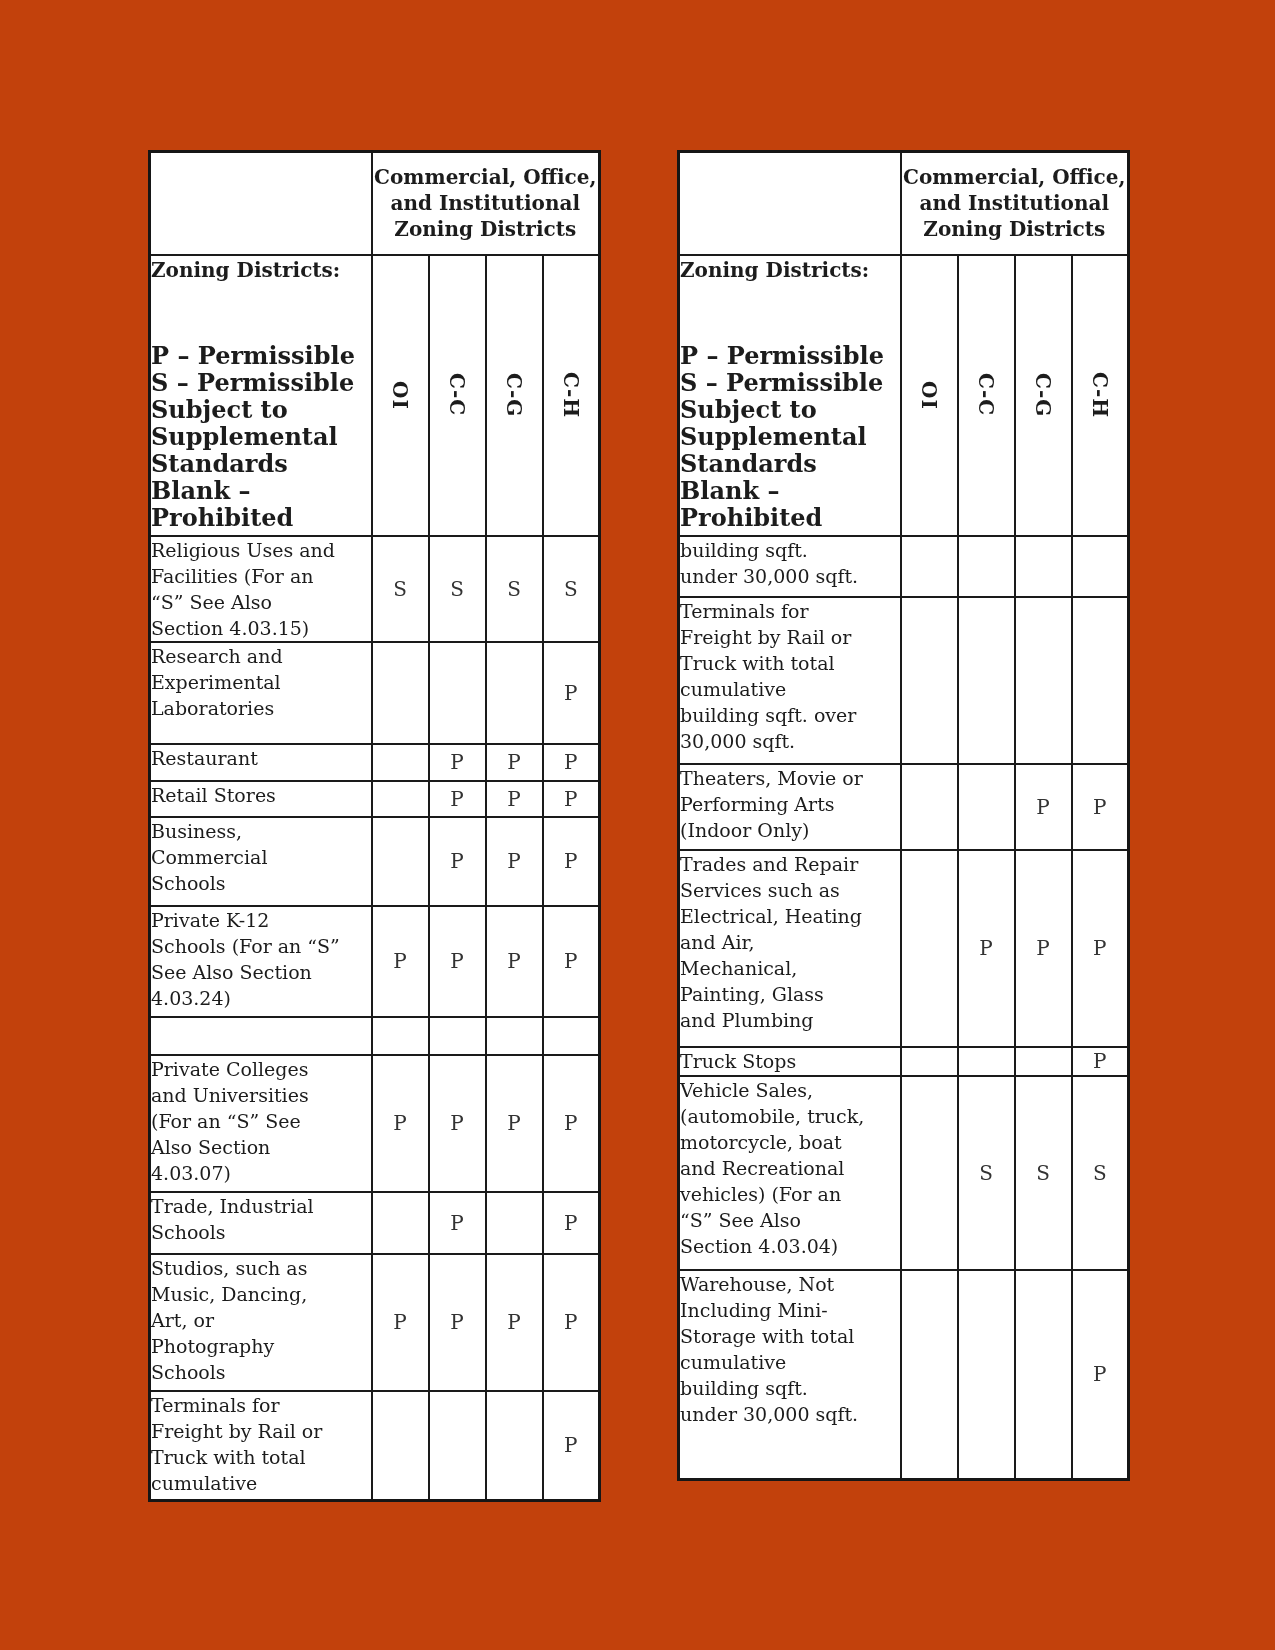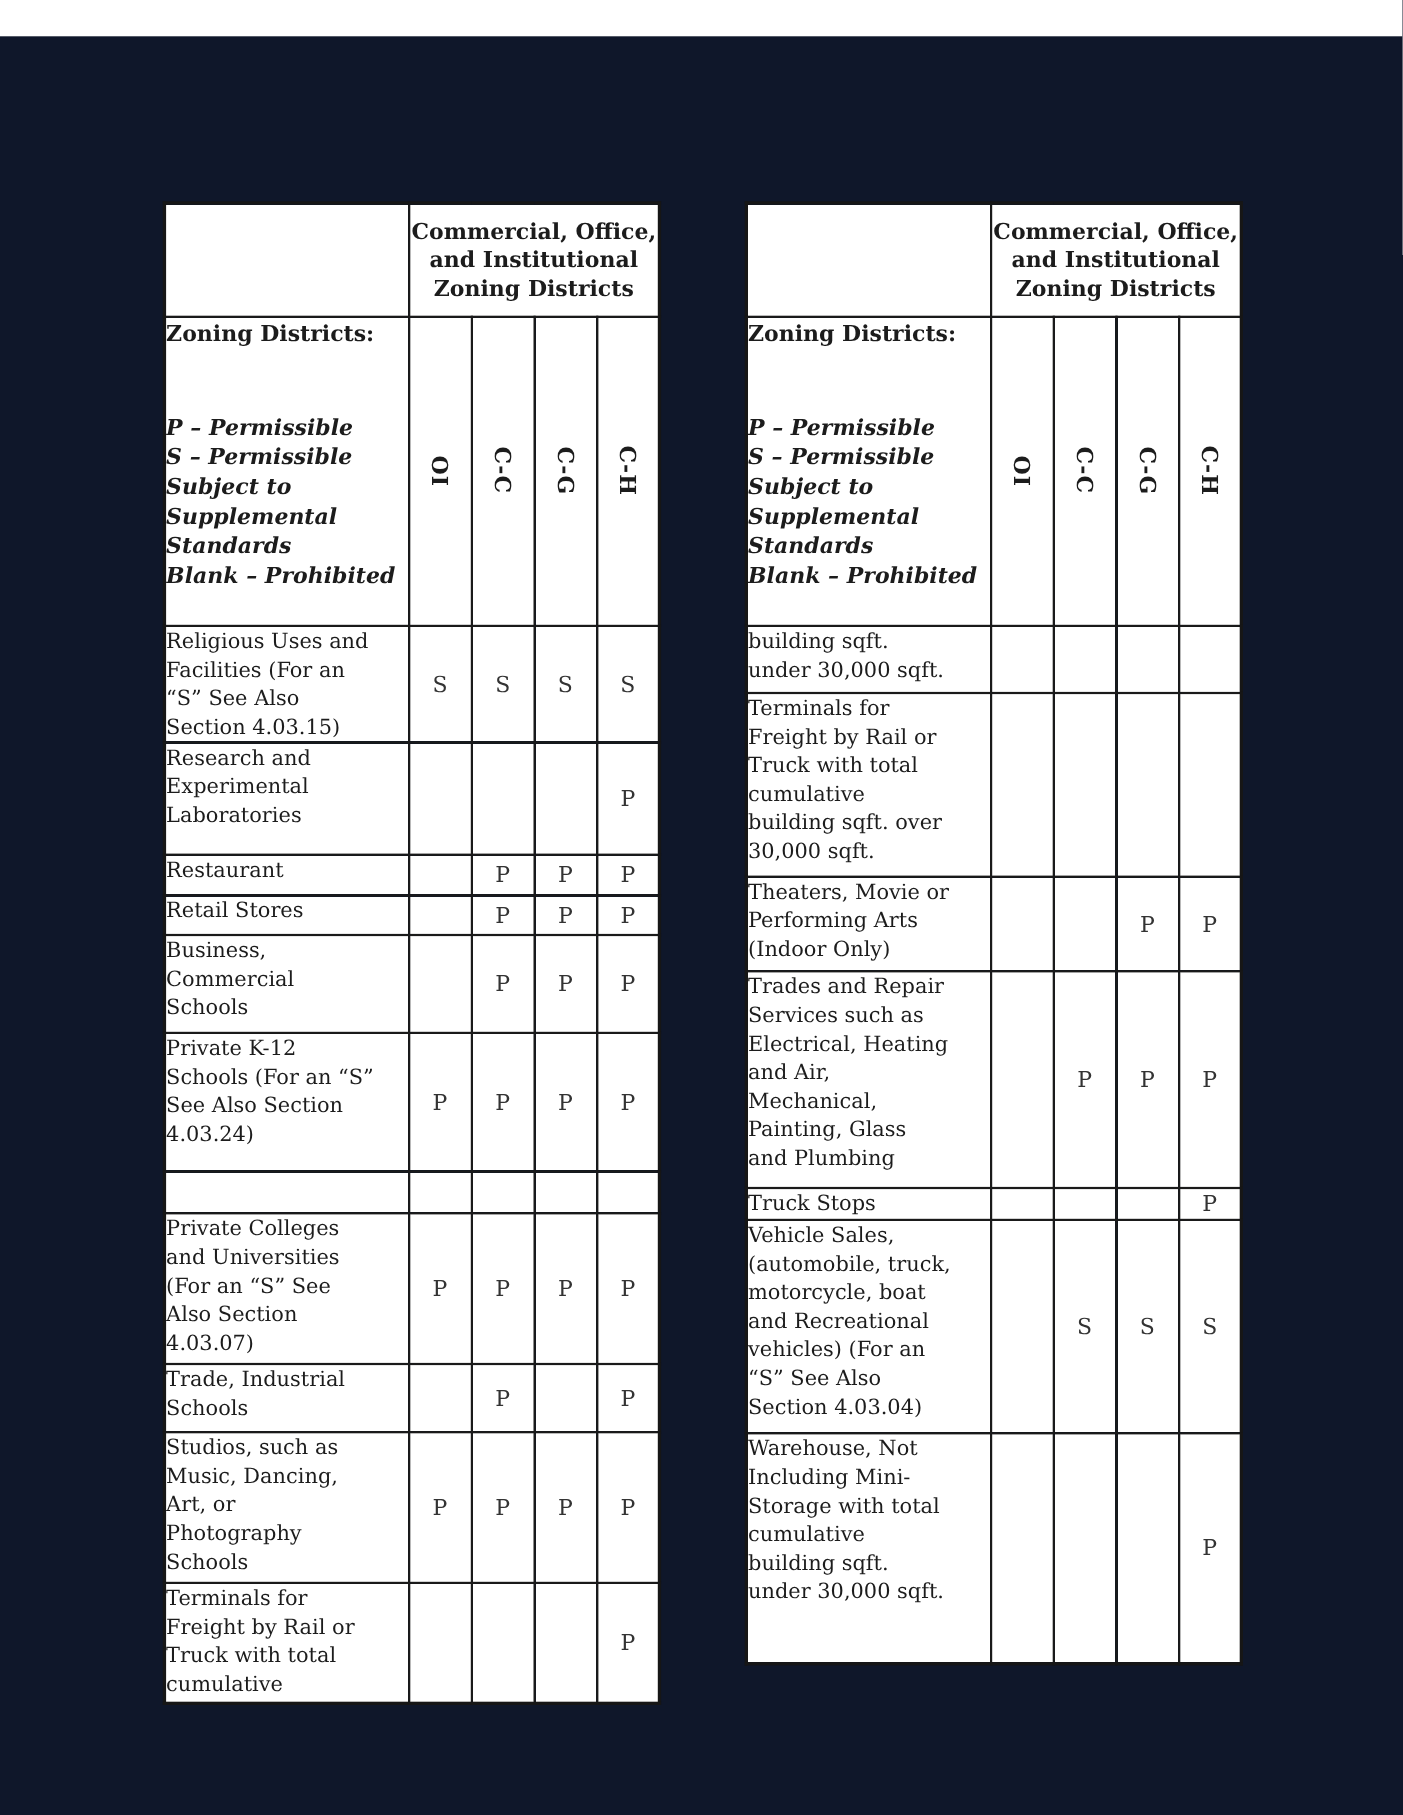--- a/index.html
+++ b/index.html
@@ -3,21 +3,21 @@
 <meta charset="utf-8">
 <style>
   html, body { margin: 0; padding: 0; }
   body {
     width: 1275px; height: 1650px;
     background: #ffffff;
     position: relative;
     font-family: "DejaVu Serif", "Liberation Serif", serif;
     color: #1c1c1c;
   }
-  .page { position: absolute; inset: 0; background: #0f172a; margin-top: 33px; }
+  .page { position: absolute; inset: 0; background: #c2410c; }
 
   table.zt {
     position: absolute;
     border-collapse: collapse;
     table-layout: fixed;
     width: 450px;
     border: 3px solid #161616;
   }
   table.zt td {
     border: 2px solid #1a1a1a;
@@ -36,25 +36,24 @@
     white-space: pre-line;
   }
   .legend-cell { padding: 6px 8px 4px 10px; }
   .zd-title {
     font-weight: bold;
     font-size: 20px;
     margin-top: 2px;
   }
   .legend {
     font-weight: bold;
-    font-size: 20px;
+    font-size: 24px;
     line-height: 27px;
     white-space: pre-line;
     margin-top: 60px;
-    font-style: italic;
   }
   .col-header { vertical-align: middle !important; text-align: center; }
   .vert {
     writing-mode: vertical-rl;
     margin: 0 auto;
     font-weight: bold;
     font-size: 20px;
     letter-spacing: 1px;
   }
   .use-cell {
@@ -147,21 +146,21 @@
         </tr>
         <tr style="height: 89px;">
           <td class="use-cell">Business,
 Commercial
 Schools</td>
           <td class="val-cell"></td>
           <td class="val-cell">P</td>
           <td class="val-cell">P</td>
           <td class="val-cell">P</td>
         </tr>
-        <tr style="height: 126px;">
+        <tr style="height: 111px;">
           <td class="use-cell">Private K-12
 Schools (For an “S”
 See Also Section
 4.03.24)</td>
           <td class="val-cell">P</td>
           <td class="val-cell">P</td>
           <td class="val-cell">P</td>
           <td class="val-cell">P</td>
         </tr>
         <tr style="height: 38px;">

